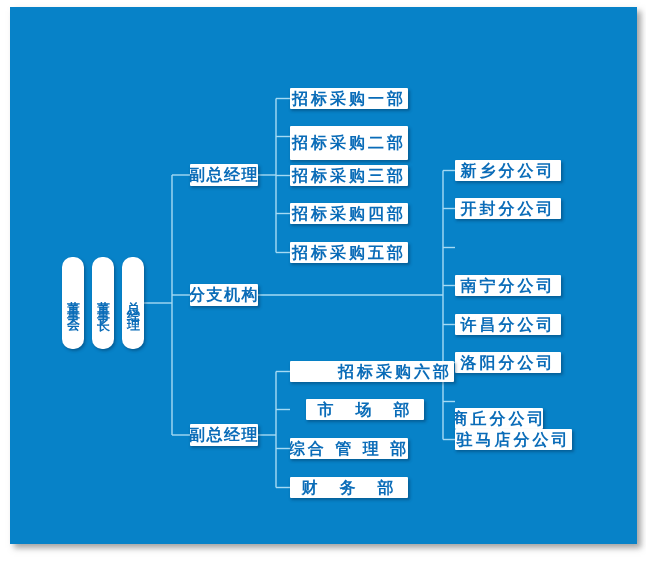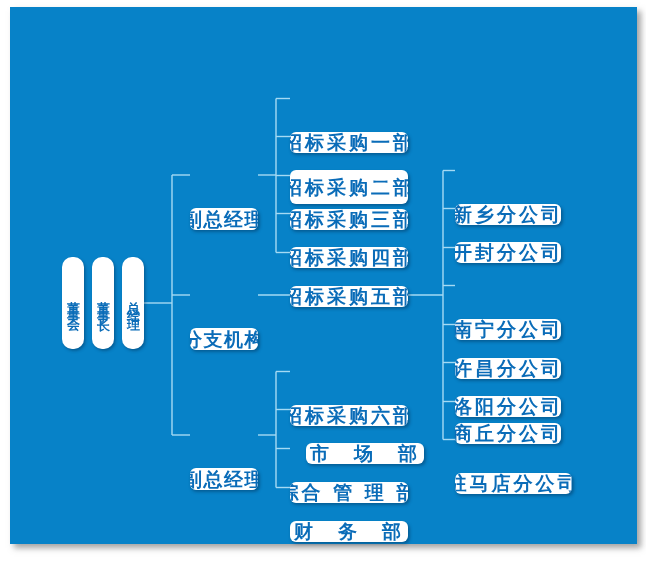--- a/index.html
+++ b/index.html
@@ -19,32 +19,31 @@
   }
   .lines {
     position:absolute; left:0; top:0;
     width:627px; height:537px;
     pointer-events:none;
   }
   .node {
     position:absolute;
     background:#ffffff;
     color:#0a6cb8;
-    border-radius:6px;
+    border-radius:1px;
     font-weight:bold;
-    font-size:19px;
+    font-size:16px;
     line-height:1;
     display:flex;
     align-items:center;
     justify-content:center;
     letter-spacing:3px;
     white-space:nowrap;
     box-shadow:1.5px 2px 3px rgba(0,30,60,0.35);
     overflow:hidden;
-    margin-top:44px;
   }
   .node.lvl2 { letter-spacing:1.5px; }
   .vnode {
     position:absolute;
     width:22px; height:92px;
     background:#ffffff;
     color:#0a6cb8;
     border-radius:10px;
     font-weight:bold;
     font-size:13px;
@@ -113,22 +112,22 @@
     <div class="node" style="left:280px; top:119px; width:118px; height:34px;">招标采购二部</div>
     <div class="node" style="left:280px; top:158px; width:118px; height:21px;">招标采购三部</div>
     <div class="node" style="left:280px; top:196px; width:118px; height:21px;">招标采购四部</div>
     <div class="node" style="left:280px; top:235px; width:118px; height:21px;">招标采购五部</div>
 
     <div class="node" style="left:445px; top:153px; width:106px; height:21px;">新乡分公司</div>
     <div class="node" style="left:445px; top:191px; width:106px; height:21px;">开封分公司</div>
     <div class="node" style="left:445px; top:268px; width:106px; height:21px;">南宁分公司</div>
     <div class="node" style="left:445px; top:307px; width:106px; height:21px;">许昌分公司</div>
     <div class="node" style="left:445px; top:345px; width:106px; height:21px;">洛阳分公司</div>
-    <div class="node" style="left:445px; top:372px; width:106px; height:21px;">商丘分公司</div>
+    <div class="node" style="left:445px; top:401px; width:88px; height:21px;">商丘分公司</div>
     <div class="node" style="left:445px; top:422px; width:117px; height:21px;">驻马店分公司</div>
 
-    <div class="node" style="left:280px; top:354px; width:118px; height:21px;">招标采购六部</div>
+    <div class="node" style="left:280px; top:354px; width:118px; height:21px;padding-left:46px;">招标采购六部</div>
     <div class="node" style="left:296px; top:392px; width:118px; height:21px;">市　场　部</div>
     <div class="node" style="left:280px; top:431px; width:118px; height:21px;">综合 管 理 部</div>
     <div class="node" style="left:280px; top:470px; width:118px; height:21px;">财　务　部</div>
 
   </div>
 </div>
 
 </body></html>

